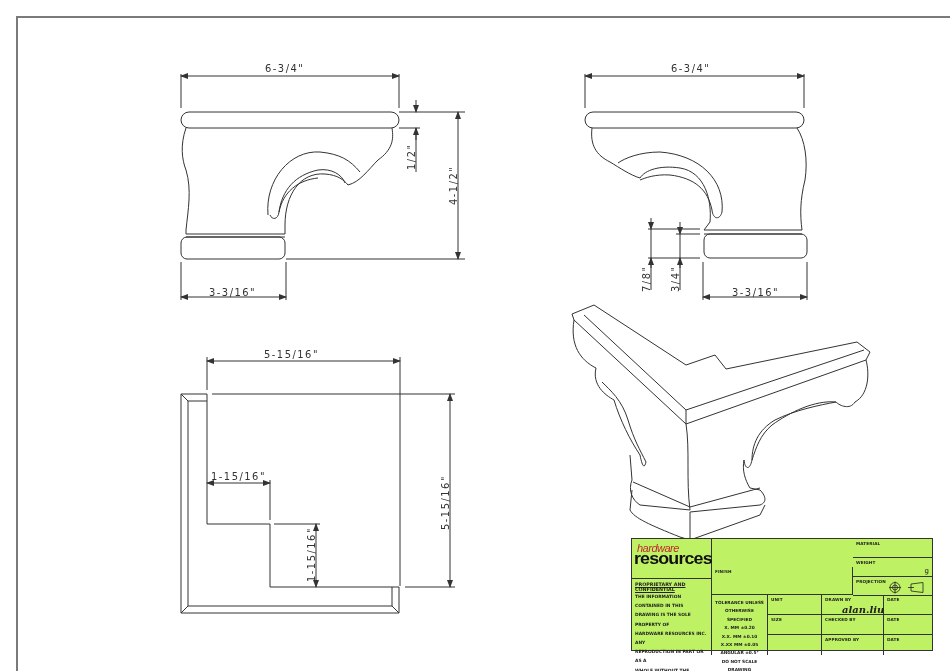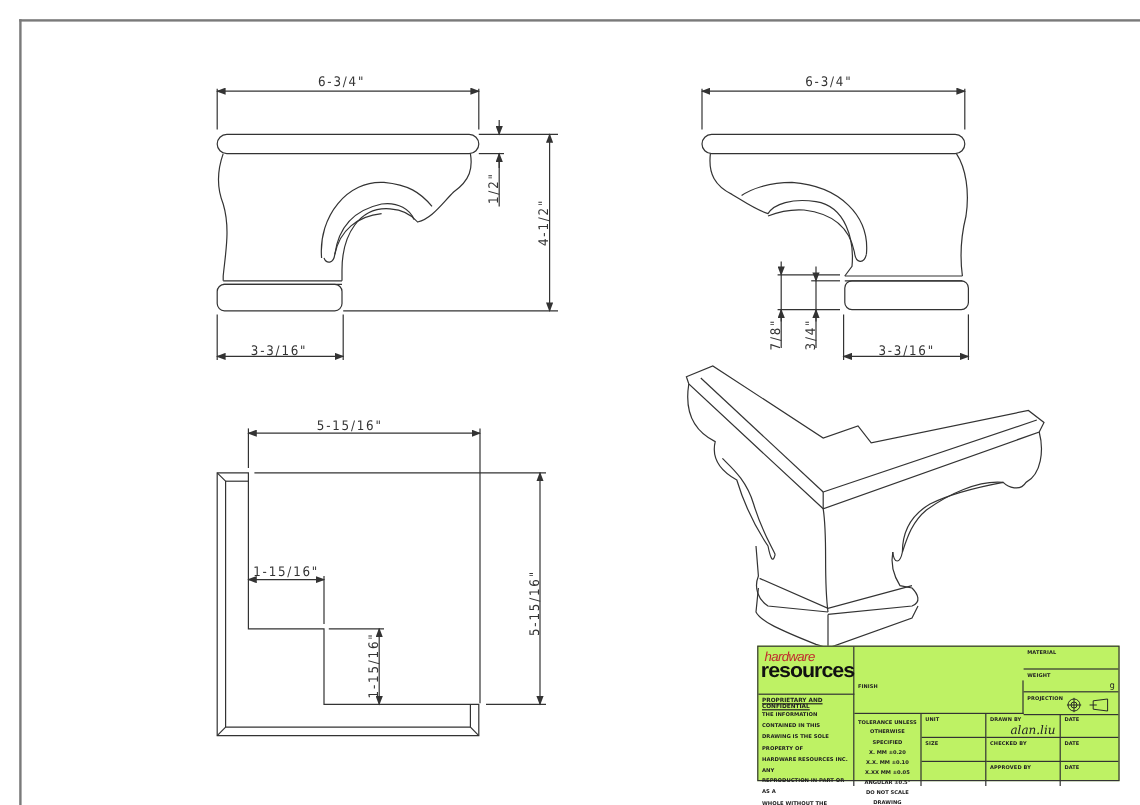--- a/index.html
+++ b/index.html
@@ -10,21 +10,21 @@
   
   .tb { position:absolute; left:631px; top:538px; width:302px; height:113px; border:1.5px solid #333; box-sizing:border-box; background:#bef264; }
   .cell { position:absolute; border-right:1px solid #333; border-bottom:1px solid #333; box-sizing:border-box; }
   .lbl { position:absolute; left:3px; top:2px; font-size:4.2px; font-weight:bold; letter-spacing:0.1px; font-family:"DejaVu Sans", sans-serif; }
   .val { position:absolute; font-family:"DejaVu Sans", sans-serif; }
   .logo-top { position:absolute; left:5px; top:3px; font-family:"Liberation Sans", sans-serif; font-style:italic; font-size:11px; color:#c0282d; letter-spacing:-0.5px; }
   .logo-bot { position:absolute; left:2px; top:10px; font-family:"Liberation Sans", sans-serif; font-weight:bold; font-size:17px; color:#111; letter-spacing:-0.8px; transform:scaleX(1.05); transform-origin:left; }
   .prop-title { position:absolute; left:3px; top:3px; font-size:4.8px; font-weight:bold; text-decoration:underline; }
   .prop-body { position:absolute; left:3px; top:13px; width:74px; font-size:4.4px; font-weight:bold; line-height:9.2px; }
   .tol { position:absolute; left:0; top:4px; width:100%; text-align:center; font-size:4.3px; font-weight:bold; line-height:8.4px; }
-  .sig { position:absolute; left:20px; top:9px; font-family:"DejaVu Serif", serif; font-style:italic; font-weight:normal; font-size:10px; }
+  .sig { position:absolute; left:20px; top:9px; font-family:"DejaVu Serif", serif; font-style:italic; font-weight:bold; font-size:10px; }
 </style>
 </head>
 <body>
 
 <div class="frame"></div>
 
 <svg class="drawing" width="950" height="671" viewBox="0 0 950 671" fill="none" stroke="#333" stroke-width="1">
   <defs>
     <marker id="arr" markerWidth="8" markerHeight="6" refX="7" refY="3" orient="auto-start-reverse">
       <path d="M0,0 L8,3 L0,6 Z" fill="#333" stroke="none"></path>

